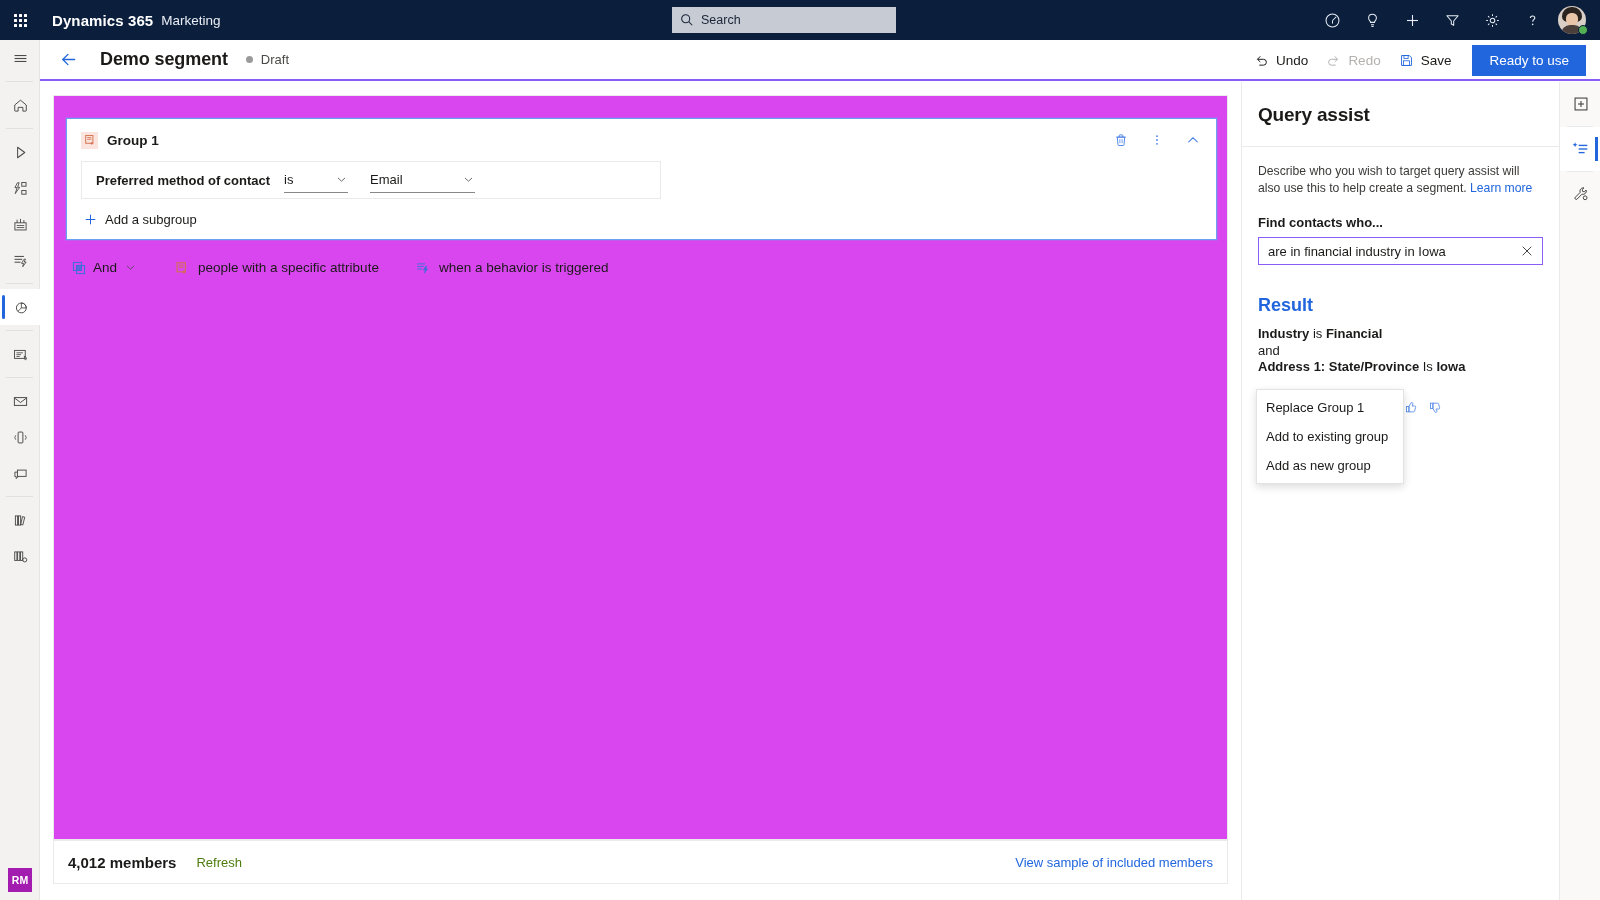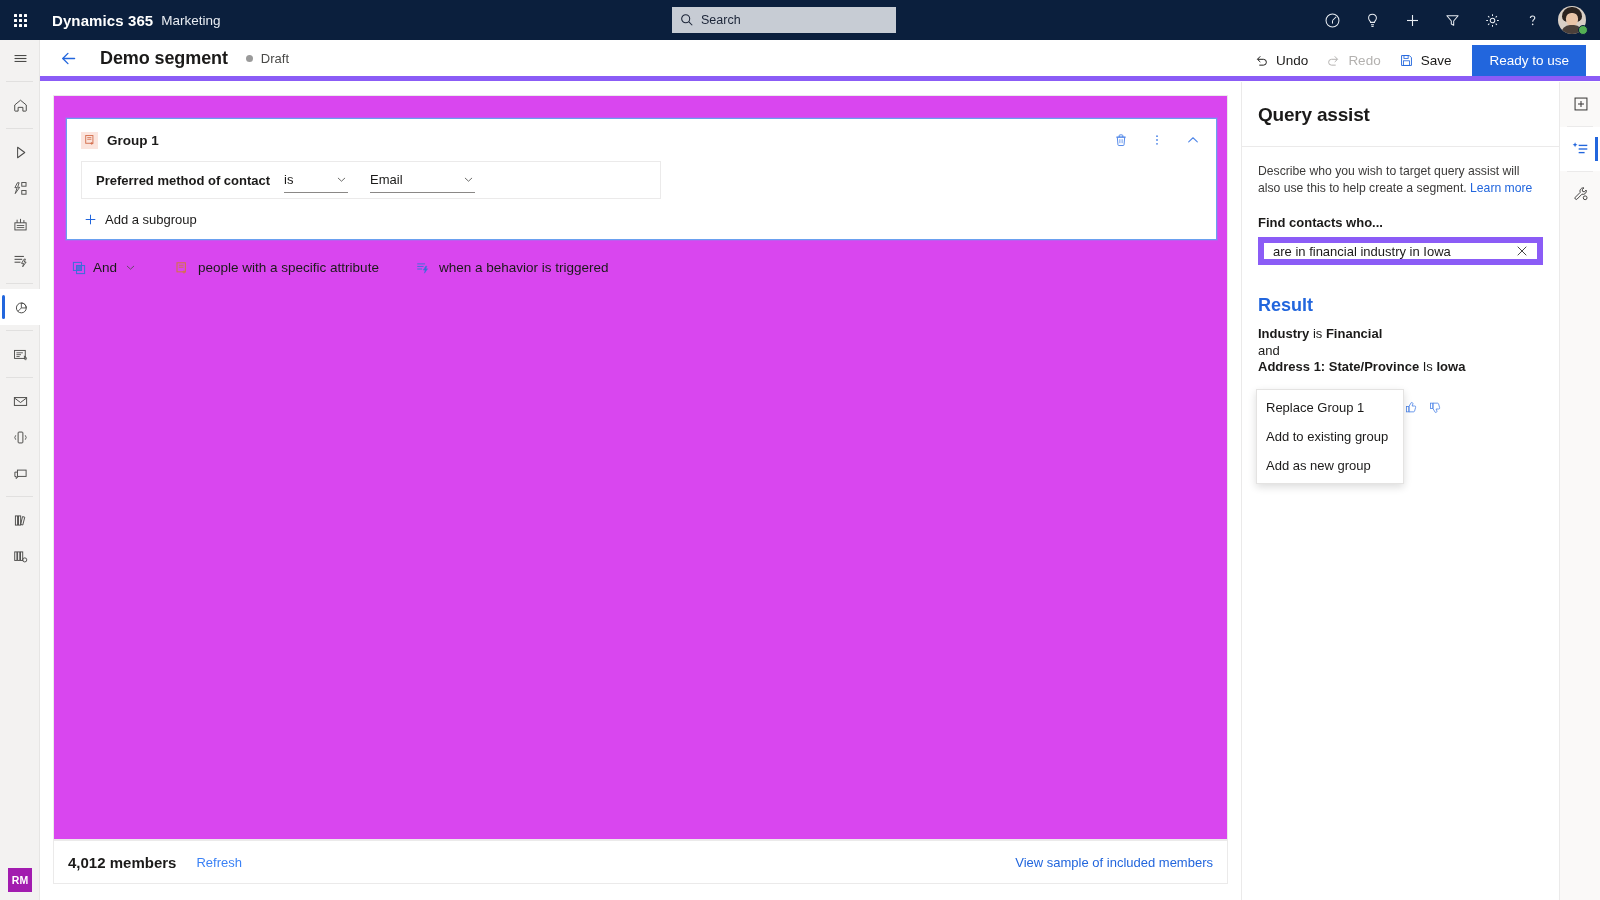--- a/index.html
+++ b/index.html
@@ -85,21 +85,21 @@
   }
   .rm-badge {
     width: 24px; height: 24px; background: #a21caf; color: #fff;
     font-size: 10.5px; font-weight: bold; display:flex;
     align-items:center; justify-content:center; letter-spacing:.2px;
   }
 
   
   .cmdbar {
     position: absolute; left: 40px; top: 40px; width: 1560px; height: 41px;
-    background: #ffffff; border-bottom: 5px solid #8b5cf6;
+    background: #ffffff; border-bottom: 2px solid #8b5cf6;
     display: flex; align-items: center;
   }
   .backbtn {
     width: 40px; height: 40px; margin-left: 8px; display:flex;
     align-items:center; justify-content:center; cursor:pointer;
   }
   .pagetitle {
     font-size: 18px; font-weight: bold; color: #1b1a19; margin-left: 12px;
     letter-spacing: -.1px;
   }
@@ -181,21 +181,21 @@
   }
   .op-chip-text { font-size: 13.5px; color:#1b1a19; }
 
   
   .footer {
     position: absolute; left: 53px; top: 840px; width: 1175px; height: 44px;
     background:#ffffff; border:1px solid #ebeaea; border-top: 1px solid #ebeaea;
     display:flex; align-items:center; padding: 0 14px;
   }
   .members { font-size: 15px; color:#1b1a19; font-weight: 600; }
-  .refresh { font-size: 13px; color:#3b82f6; margin-left: 20px; cursor:pointer; }
+  .refresh { font-size: 13px; color:#4d7c0f; margin-left: 20px; cursor:pointer; }
   .viewsample {
     margin-left:auto; font-size: 13px; color:#2266dd; cursor:pointer;
   }
 
   
   .rightpanel {
     position: absolute; left: 1241px; top: 82px; width: 318px; height: 818px;
     background:#ffffff; border-left: 1px solid #ebeaea;
   }
   .qa-title {
@@ -205,21 +205,21 @@
   .qa-divider { height:1px; background:#ebeaea; margin: 20px 0 0 0; }
   .qa-desc {
     font-size: 12.2px; color:#3b3a39; line-height: 17px;
     padding: 16px 16px 0 16px;
   }
   .qa-link { color:#2266dd; cursor:pointer; }
   .qa-fieldlabel {
     font-size: 13px; color:#1b1a19; font-weight: 600; padding: 18px 16px 0 16px;
   }
   .qa-inputwrap {
-    margin: 7px 16px 0 16px; height: 28px; border: 6px solid #8b5cf6;
+    margin: 7px 16px 0 16px; height: 28px; border: 1px solid #8b5cf6;
     display:flex; align-items:center; background:#fff; padding: 0 6px 0 9px;
   }
   .qa-input {
     flex:1; border:none; outline:none; font-size: 13px; color:#1b1a19;
     font-family: inherit; background: transparent;
   }
   .qa-clear { width:18px; height:18px; display:flex; align-items:center;
     justify-content:center; cursor:pointer; }
   .qa-result-label {
     font-size: 18px; color:#2266dd; font-weight: 600; padding: 30px 16px 0 16px;

